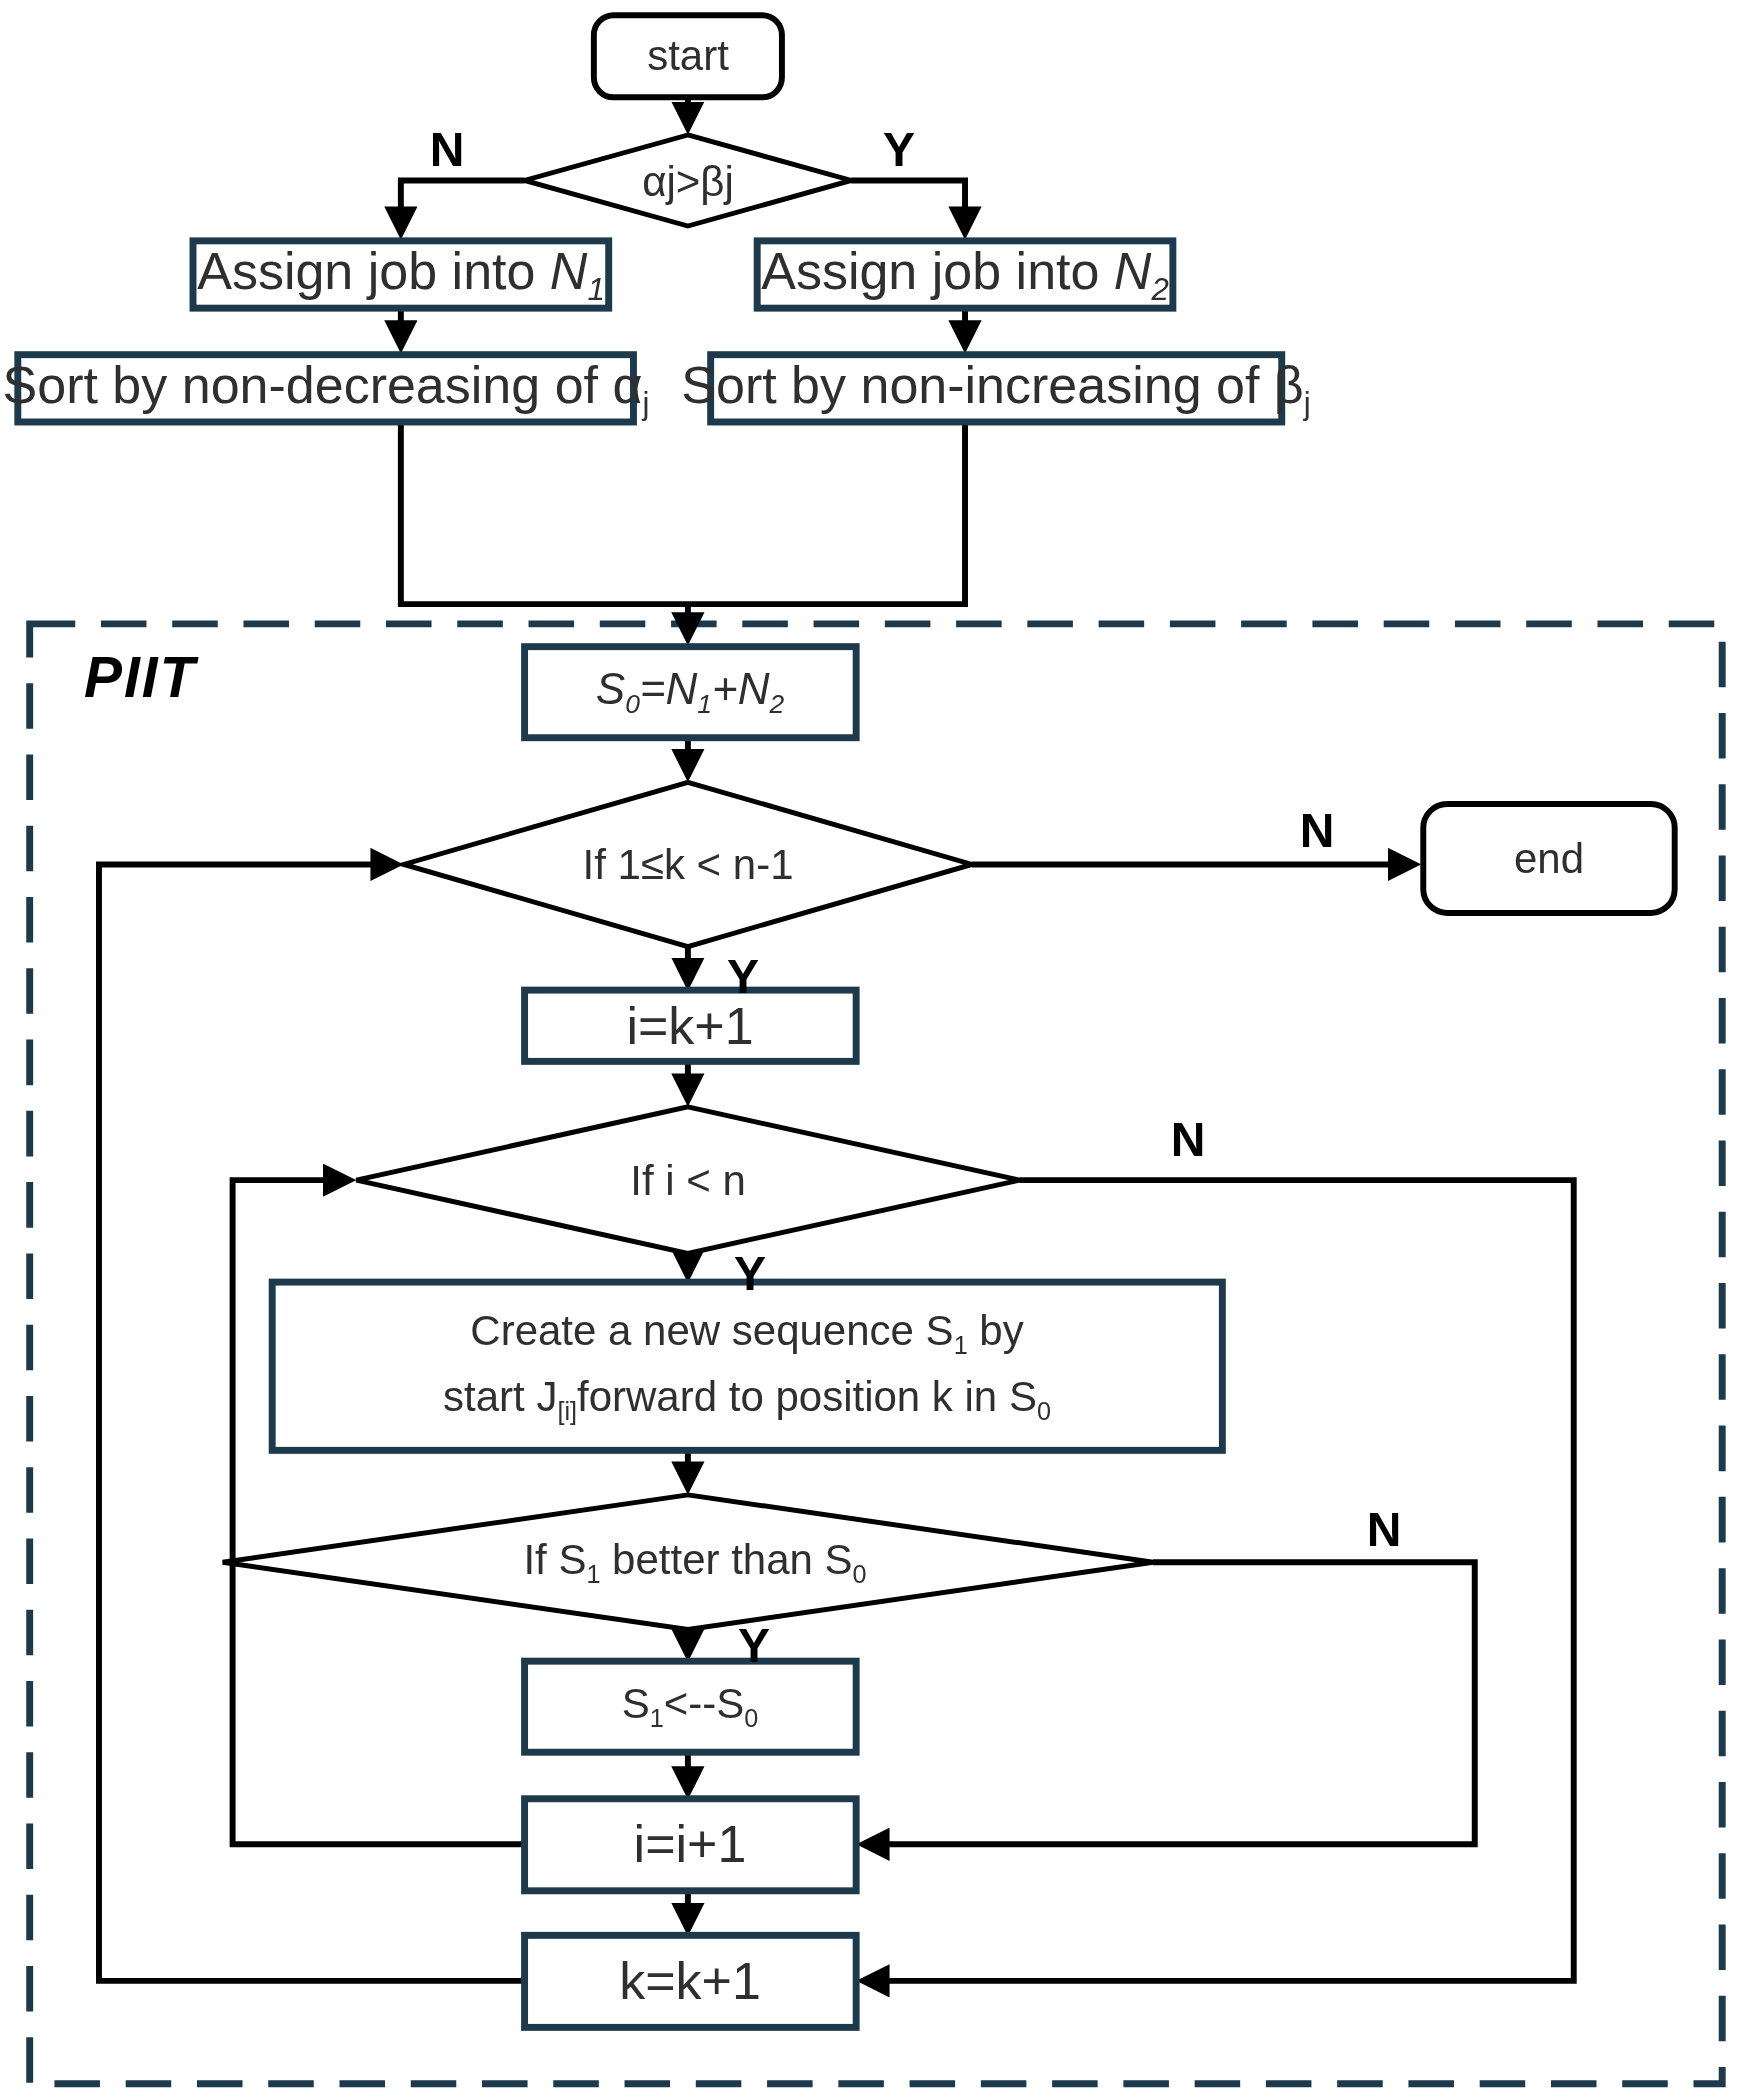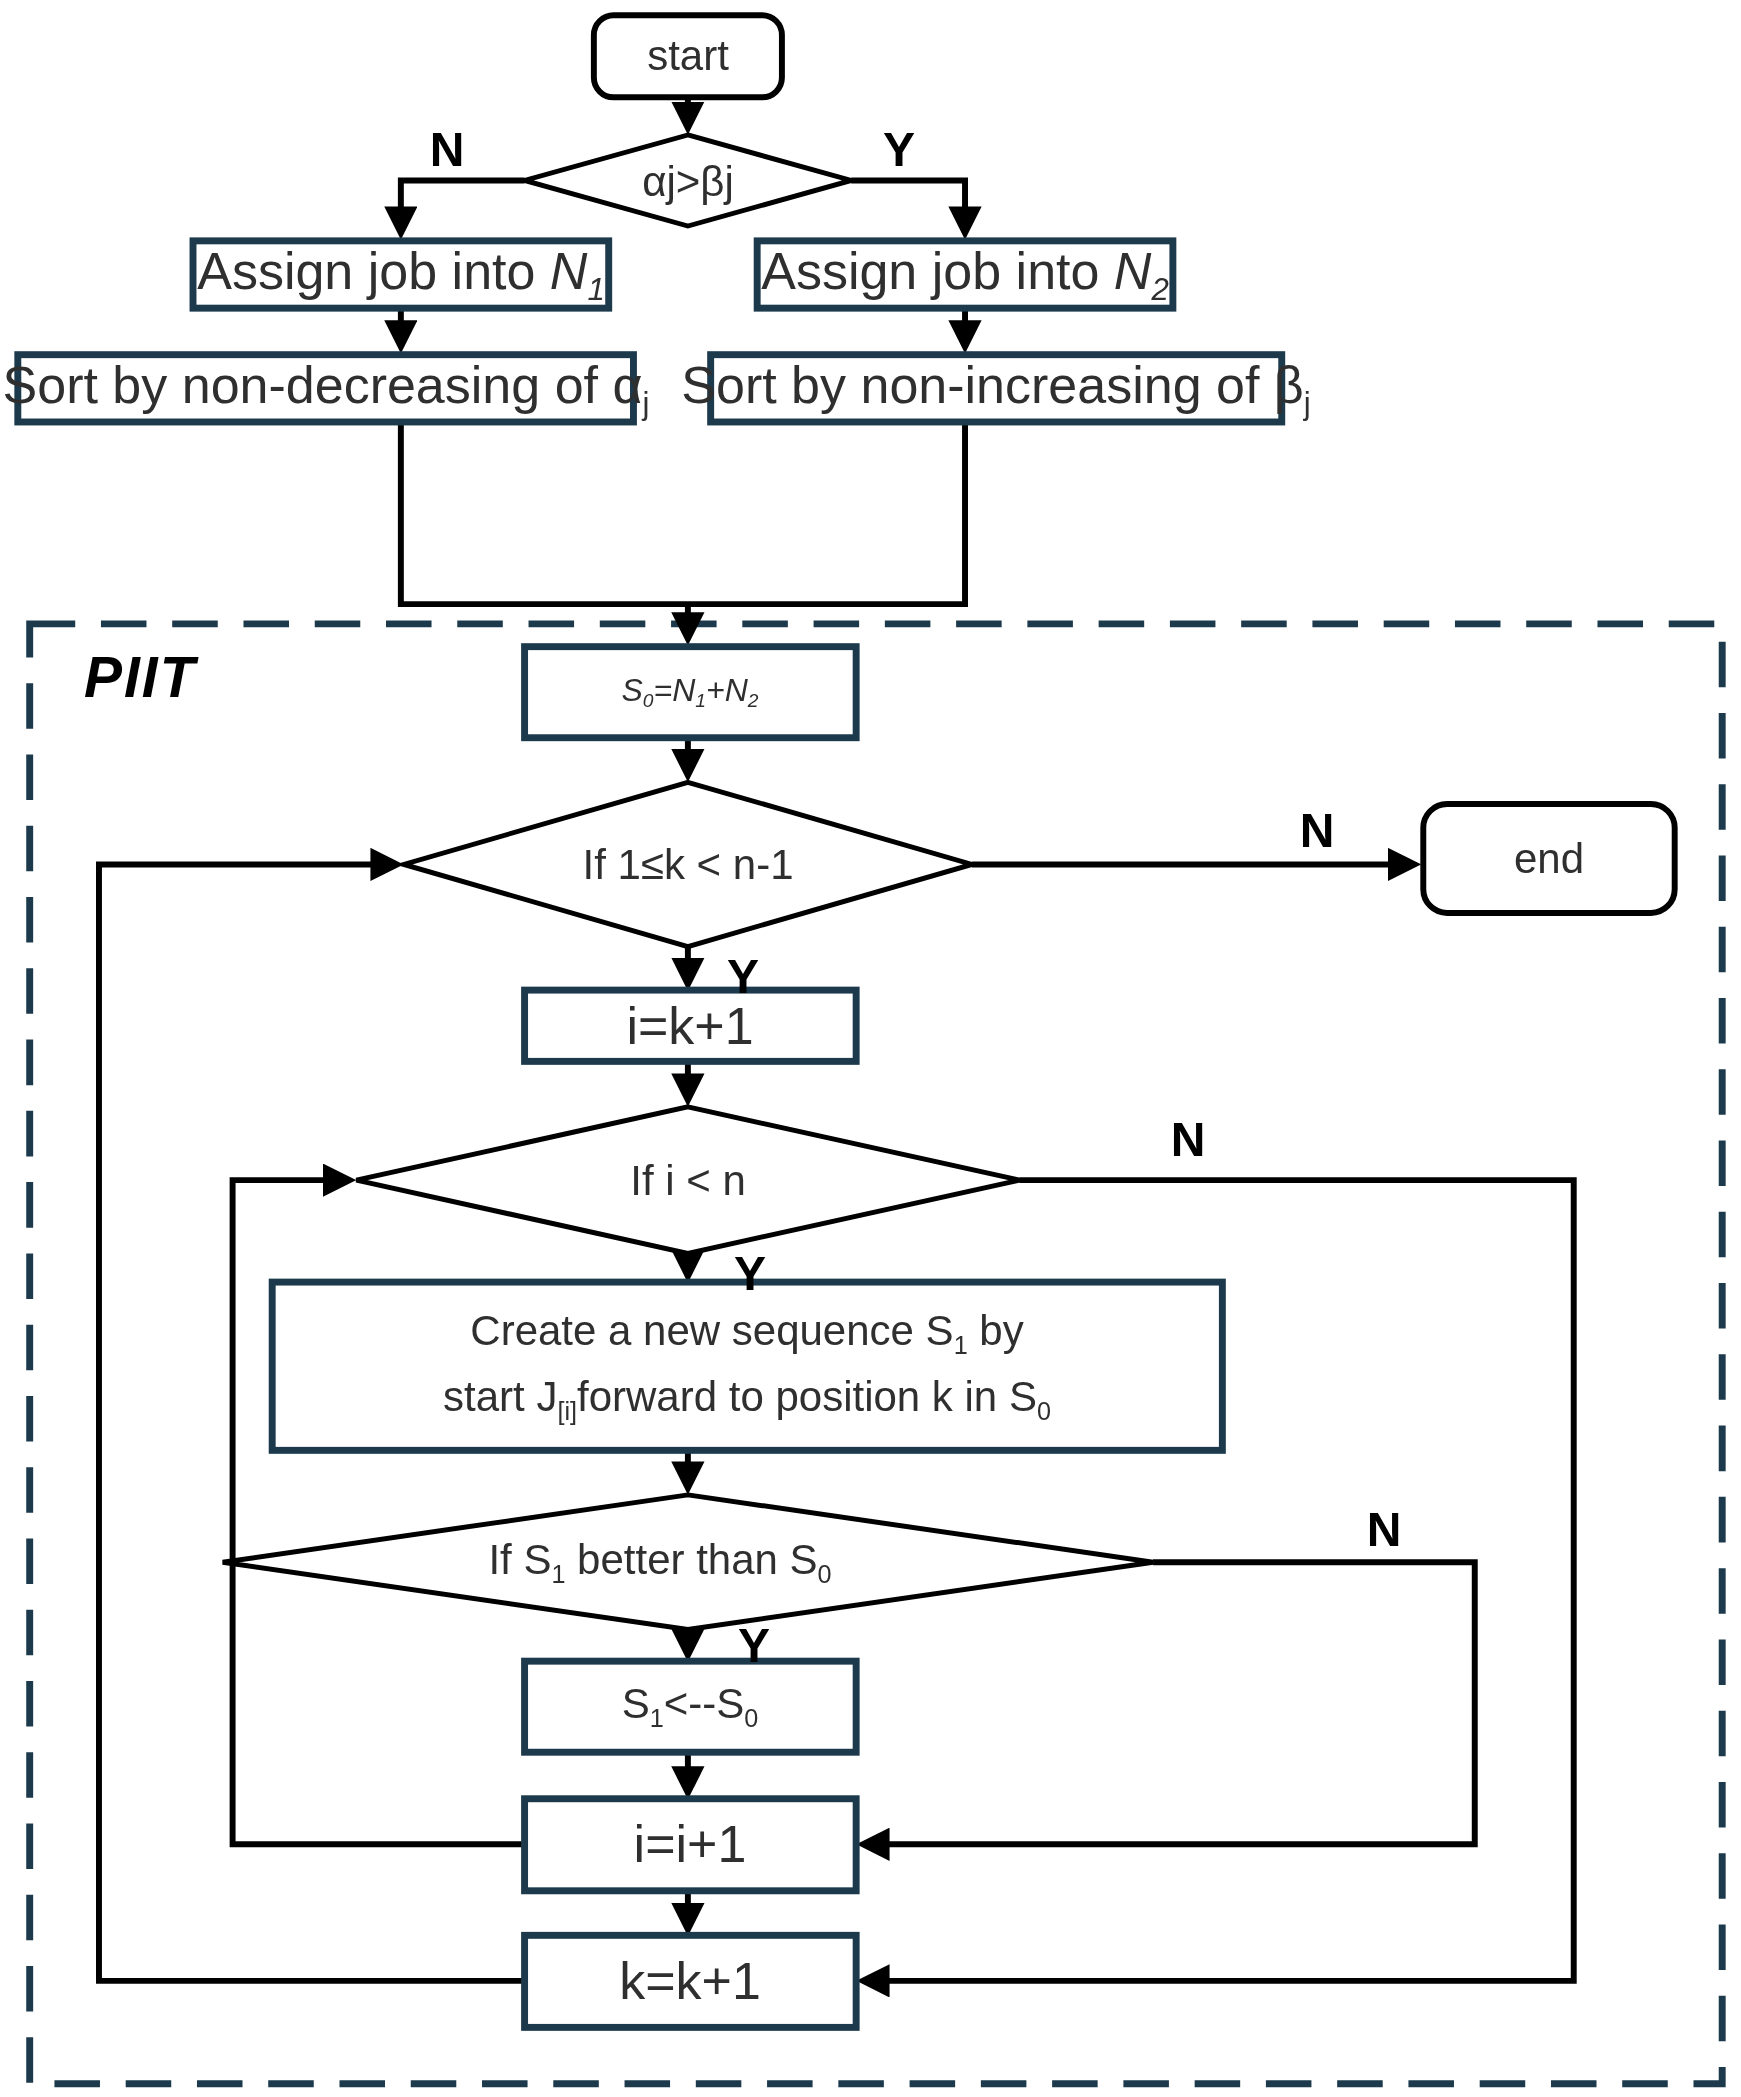--- a/index.html
+++ b/index.html
@@ -103,38 +103,38 @@
 
   <div class="edge-lbl" style="left:447px;top:149px;">N</div>
   <div class="edge-lbl" style="left:899px;top:149px;">Y</div>
 
   <div class="lbl" style="left:401px;top:275px;"><span class="seg-n">Assign job into </span><span class="seg-i">N</span><span class="seg-is">1</span></div>
   <div class="lbl" style="left:965px;top:275px;"><span class="seg-n">Assign job into </span><span class="seg-i">N</span><span class="seg-is">2</span></div>
 
   <div class="lbl" style="left:996px;top:389px;"><span class="seg-n">Sort by non-increasing of β</span><span class="seg-s">j</span></div>
   <div class="lbl" style="left:326px;top:389px;"><span class="seg-n">Sort by non-decreasing of α</span><span class="seg-s">j</span></div>
 
-  <div class="lbl" style="left:690px;top:692px;font-size:32px;"><span class="seg-i">S</span><span class="seg-is">0</span><span class="seg-i">=</span><span class="seg-i">N</span><span class="seg-is">1</span><span class="seg-i">+</span><span class="seg-i">N</span><span class="seg-is">2</span></div>
+  <div class="lbl" style="left:690px;top:692px;font-size:44px;"><span class="seg-i">S</span><span class="seg-is">0</span><span class="seg-i">=</span><span class="seg-i">N</span><span class="seg-is">1</span><span class="seg-i">+</span><span class="seg-i">N</span><span class="seg-is">2</span></div>
 
   <div class="lbl lbl-decision" style="left:688px;top:865px;">If 1≤k &lt; n-1</div>
   <div class="edge-lbl" style="left:1317px;top:830px;">N</div>
   <div class="edge-lbl" style="left:743px;top:976px;">Y</div>
 
   <div class="lbl lbl-terminal" style="left:1549px;top:859px;">end</div>
 
   <div class="lbl" style="left:690px;top:1027px;">i=k+1</div>
 
   <div class="lbl lbl-decision" style="left:688px;top:1181px;">If i &lt; n</div>
   <div class="edge-lbl" style="left:1188px;top:1139px;">N</div>
   <div class="edge-lbl" style="left:750px;top:1273px;">Y</div>
 
   <div class="lbl" style="left:747px;top:1334px;font-size:42px;"><span class="seg-n">Create a new sequence S</span><span class="seg-s">1</span><span class="seg-n"> by</span></div>
   <div class="lbl" style="left:747px;top:1400px;font-size:42px;"><span class="seg-n">start J</span><span class="seg-s">[i]</span><span class="seg-n">forward to position k in S</span><span class="seg-s">0</span></div>
 
-  <div class="lbl lbl-decision" style="left:660px;top:1563px;"><span class="seg-n">If S</span><span class="seg-s">1</span><span class="seg-n"> better than S</span><span class="seg-s">0</span></div>
+  <div class="lbl lbl-decision" style="left:695px;top:1563px;"><span class="seg-n">If S</span><span class="seg-s">1</span><span class="seg-n"> better than S</span><span class="seg-s">0</span></div>
   <div class="edge-lbl" style="left:1384px;top:1529px;">N</div>
   <div class="edge-lbl" style="left:754px;top:1645px;">Y</div>
 
   <div class="lbl" style="left:690px;top:1707px;font-size:42px;"><span class="seg-n">S</span><span class="seg-s">1</span><span class="seg-n">&lt;--S</span><span class="seg-s">0</span></div>
 
   <div class="lbl" style="left:690px;top:1845px;">i=i+1</div>
 
   <div class="lbl" style="left:690px;top:1982px;">k=k+1</div>
 
 </div>

